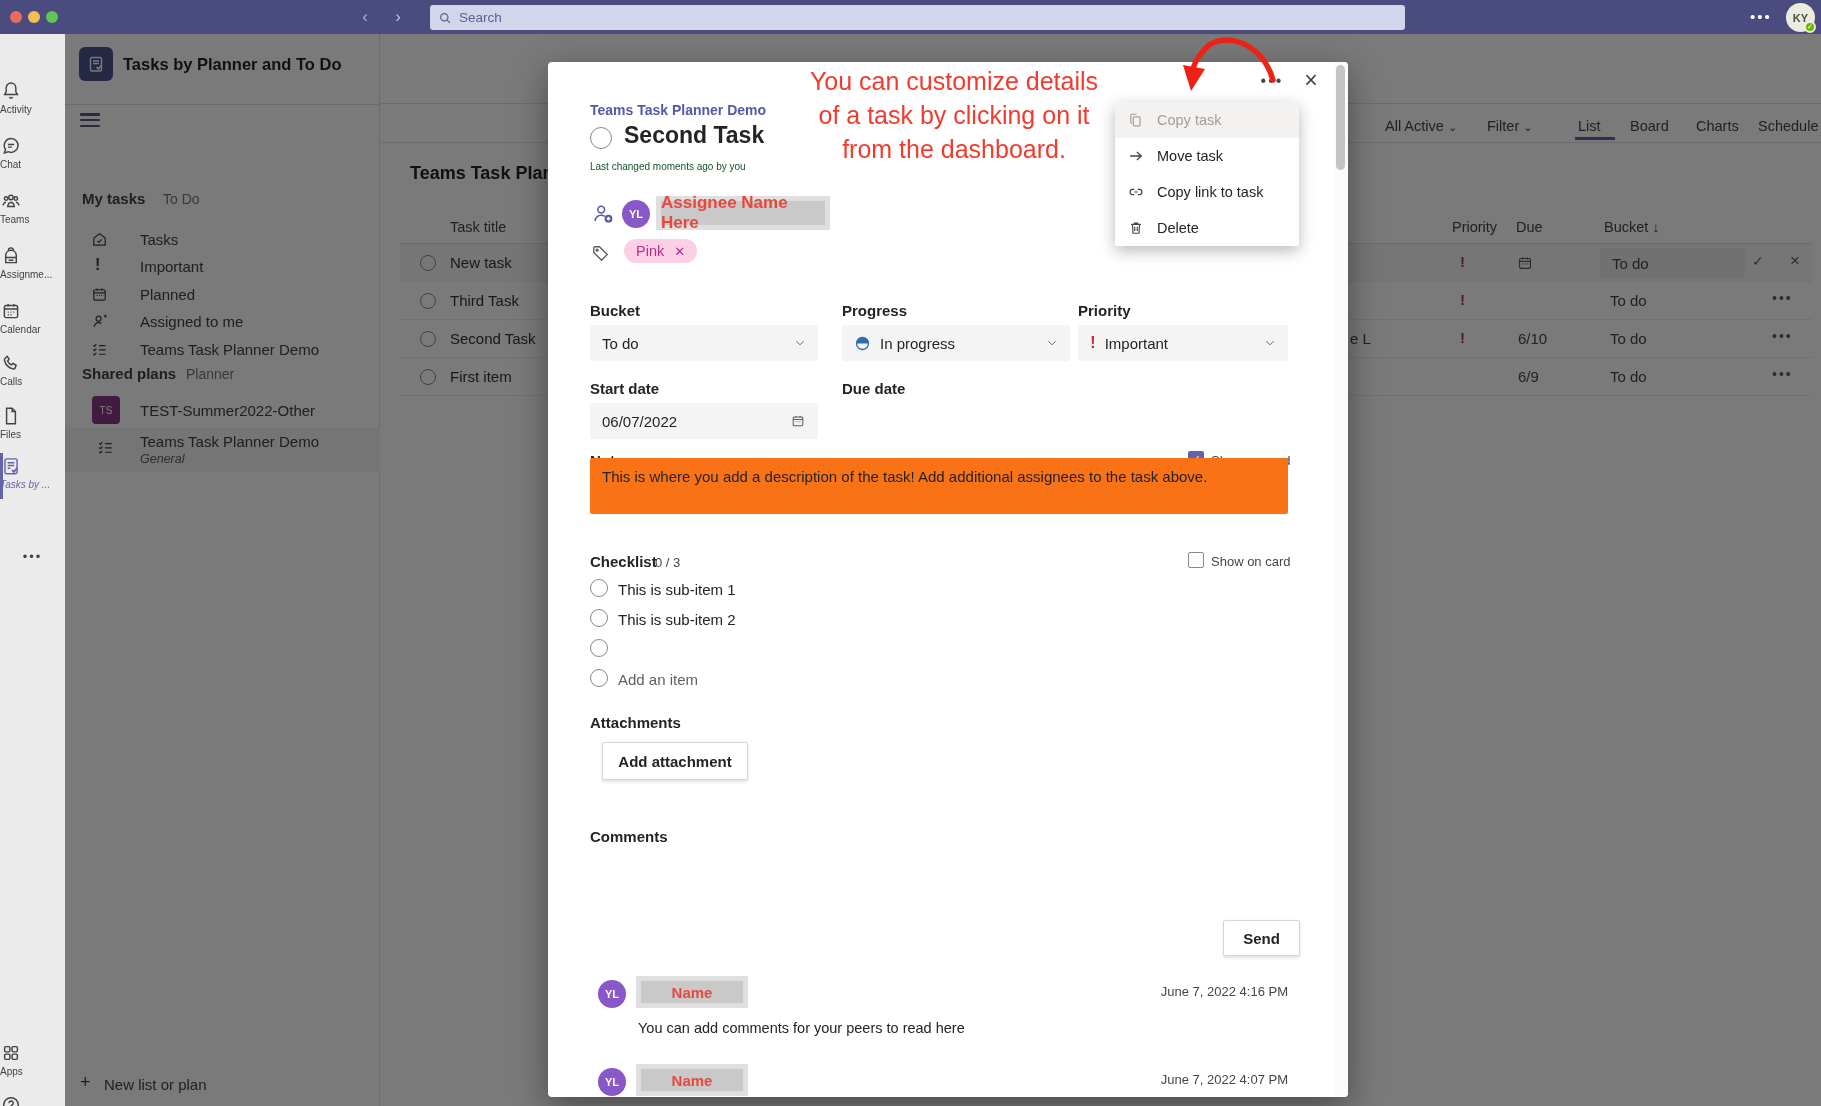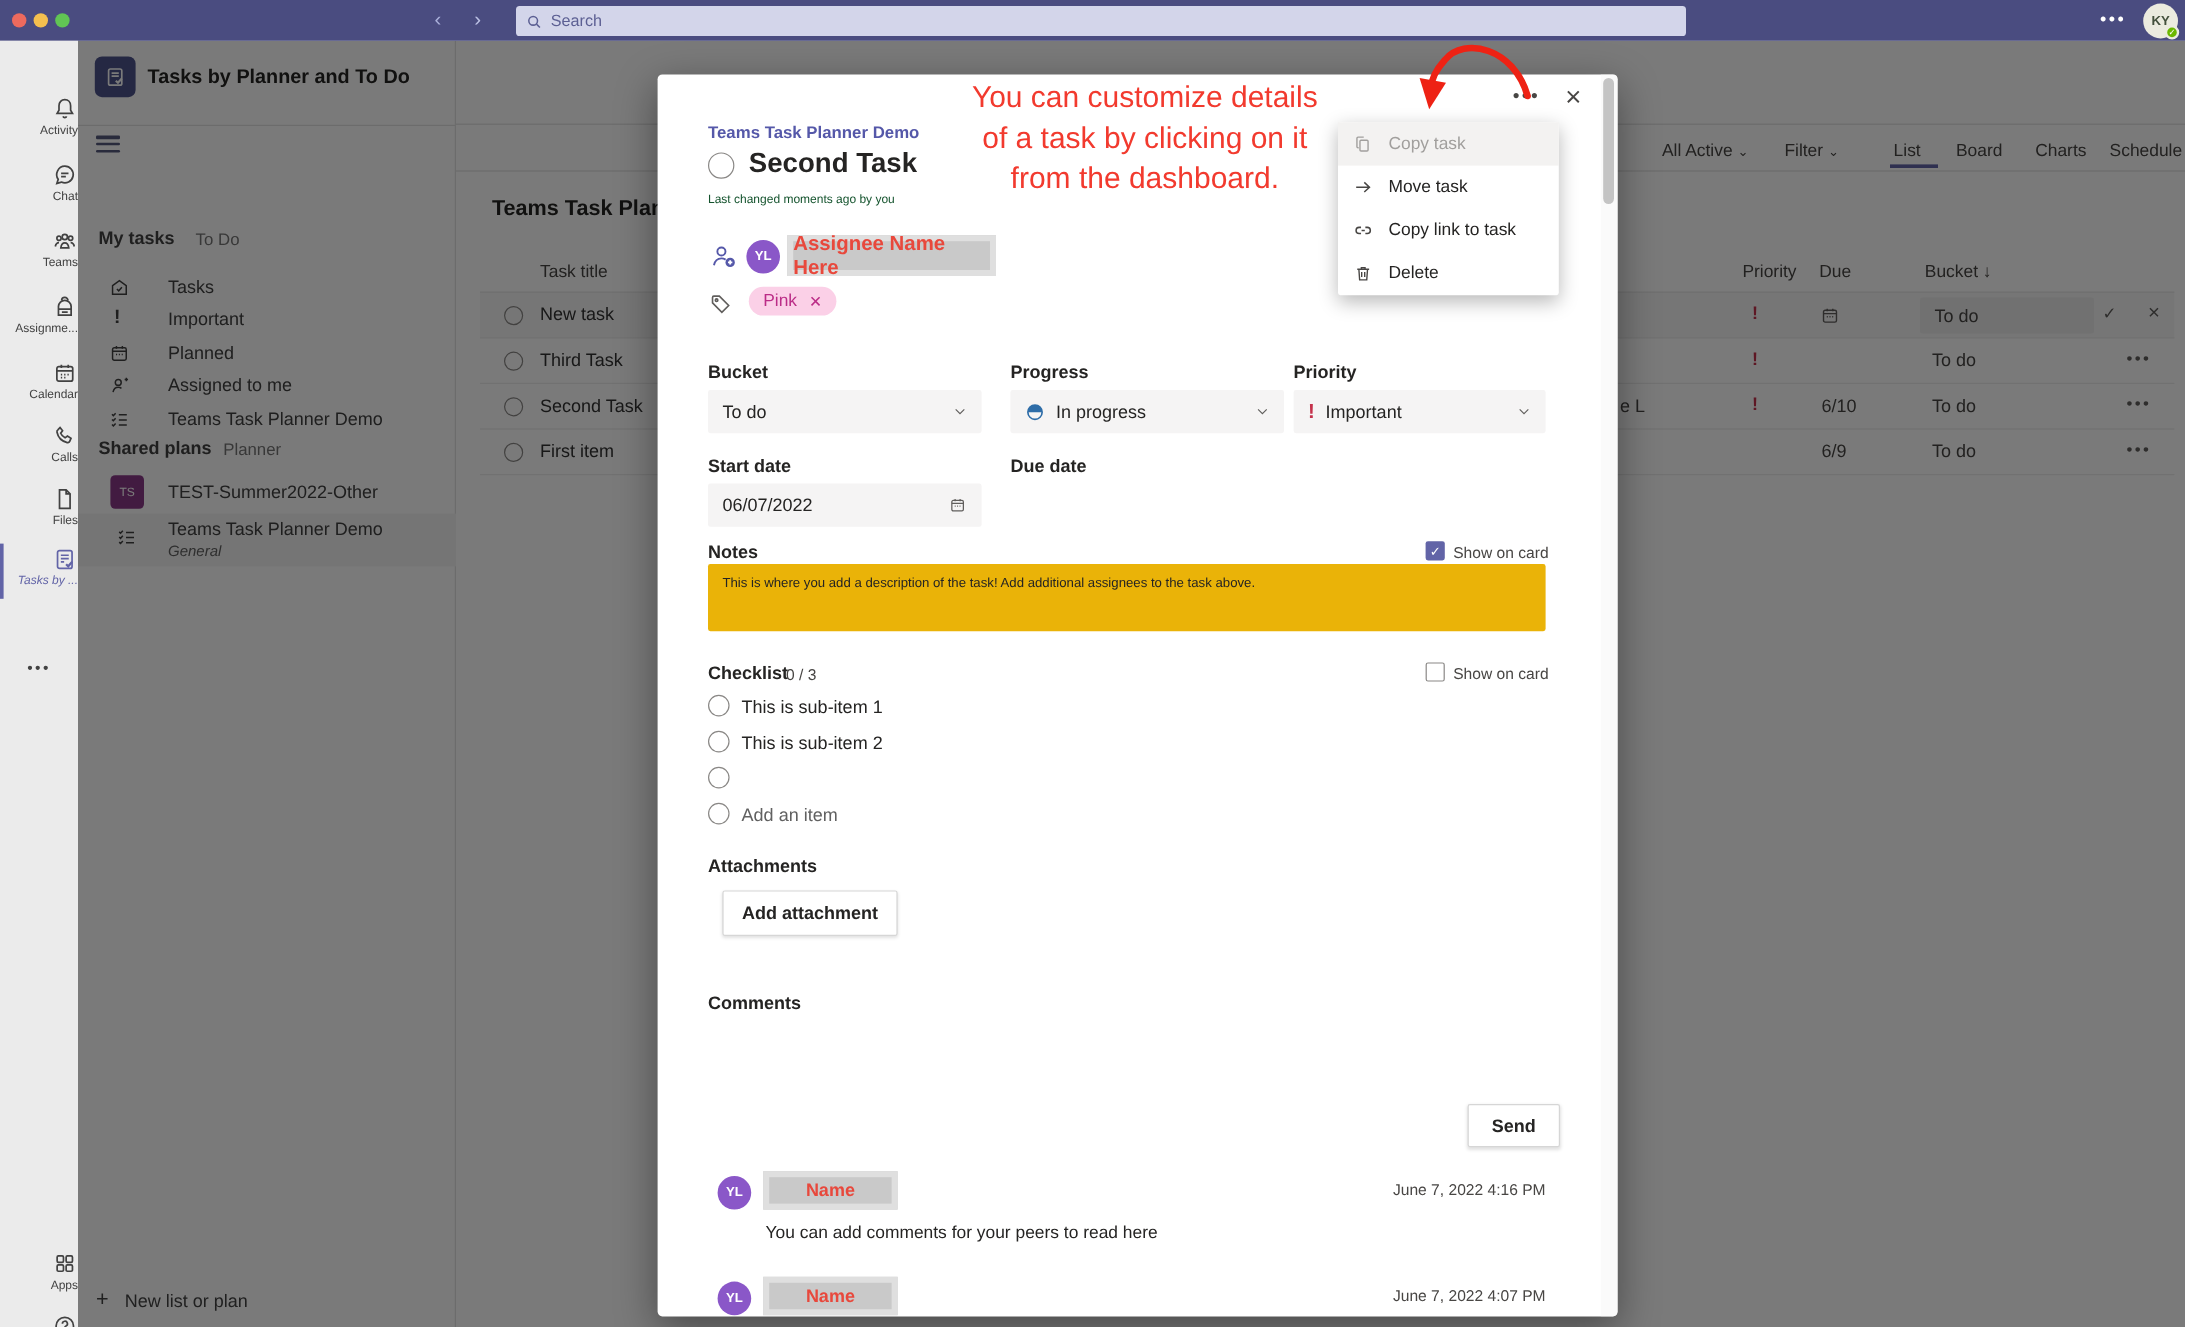--- a/index.html
+++ b/index.html
@@ -14,21 +14,21 @@
   .navchev { top:7px; font-size:17px; color:#aab0da; width:20px; text-align:center; cursor:default; }
   .searchbox { left:430px; top:5px; width:975px; height:25px; background:#d3d5ea; border-radius:3px; display:flex; align-items:center; padding:0 8px; gap:7px; }
   .searchbox input { border:none; outline:none; background:transparent; font-family:"Liberation Sans",sans-serif; font-size:13.5px; color:#4b4e85; width:900px; }
   .searchbox input::placeholder { color:#5c5f93; opacity:1; }
   .tbdots { color:#fff; font-size:15px; letter-spacing:2px; top:8px; left:1750px; }
   .avatar { left:1786px; top:3px; width:29px; height:29px; border-radius:50%; background:#ebebdf; color:#44513d; font-size:11px; font-weight:bold; display:flex; align-items:center; justify-content:center; }
   .avbadge { left:1804px; top:21px; width:12px; height:12px; border-radius:50%; background:#6bb700; border:2px solid #ebebdf; color:#fff; font-size:7px; display:flex; align-items:center; justify-content:center; }
 
   
   .rail { left:0; top:34px; width:65px; height:1072px; background:#ebebeb; z-index:6; }
-  .railitem { left:0; width:65px; display:flex; flex-direction:column; align-items:flex-end; gap:2px; cursor:pointer; }
+  .railitem { left:0; width:65px; display:flex; flex-direction:column; align-items:flex-start; gap:2px; cursor:pointer; }
   .raillbl { font-size:10px; color:#424242; }
   .railitem.active .raillbl { color:#6264a7; font-style:italic; }
   .railbar { left:0; top:419px; width:3px; height:46px; background:#6264a7; }
   .raildots { left:0; top:515px; width:65px; text-align:center; color:#424242; font-size:13px; letter-spacing:2px; }
 
   
   .sidebar { left:65px; top:34px; width:315px; height:1072px; background:#fff; border-right:1px solid #e1e1e1; z-index:1; }
   .apptile { left:79px; top:47px; width:34px; height:34px; border-radius:6px; background:#4e548c; display:flex; align-items:center; justify-content:center; z-index:2; }
   .apptitle { left:123px; top:55px; font-size:16.5px; font-weight:bold; color:#252423; z-index:2; }
   .hline { height:1px; background:#e1e1e1; z-index:2; }
@@ -65,21 +65,21 @@
   .mlink { left:42px; top:40px; font-size:14px; font-weight:bold; color:#5558a9; cursor:pointer; }
   .mtitle { left:76px; top:60px; font-size:23px; font-weight:bold; color:#252423; }
   .mcirc { left:42px; top:65px; width:22px; height:22px; border-radius:50%; border:1.5px solid #8a8886; cursor:pointer; }
   .mchanged { left:42px; top:99px; font-size:10px; color:#14532d; }
   .redact { background:#c9c9c9; border:5px solid #dfdfdf; display:flex; align-items:center; justify-content:center; color:#e8483c; font-weight:bold; }
   .ylav { width:28px; height:28px; border-radius:50%; background:#8a57c8; color:#fff; font-size:11px; font-weight:bold; display:flex; align-items:center; justify-content:center; }
   .pill { left:76px; top:177px; height:24px; border-radius:12px; background:#fbd0e7; color:#bb2d87; font-size:14.5px; display:flex; align-items:center; padding:0 12px; gap:10px; }
   .flabel { font-size:15px; font-weight:bold; color:#252423; }
   .field { background:#f5f4f4; border-radius:2px; height:36px; display:flex; align-items:center; padding:0 12px; gap:9px; font-size:15px; color:#252423; cursor:pointer; }
   .field .grow { flex:1; }
-  .notesbox { left:42px; top:408px; width:698px; height:56px; background:#eab308; border-radius:2px; padding:10px 12px; font-size:11px; color:#252423; }
+  .notesbox { left:42px; top:396px; width:698px; height:56px; background:#f97316; border-radius:2px; padding:10px 12px; font-size:15px; color:#252423; }
   .cb { width:16px; height:16px; border-radius:2px; }
   .cbon { background:#6264a7; color:#fff; font-size:11px; display:flex; align-items:center; justify-content:center; }
   .cboff { border:1.5px solid #8a8886; background:#fff; }
   .soclbl { font-size:13px; color:#484644; }
   .clcirc { width:18px; height:18px; border-radius:50%; border:1.5px solid #8a8886; cursor:pointer; }
   .clitem { font-size:15px; color:#252423; }
   .btn { background:#fff; border:1px solid #d6d6d6; border-radius:2px; box-shadow:0 1.5px 3px rgba(0,0,0,0.12); display:flex; align-items:center; justify-content:center; font-size:15px; font-weight:bold; color:#252423; cursor:pointer;margin-left:12px; }
   .commentbox { left:42px; top:786px; width:698px; height:60px; background:#f5f4f4; border-radius:2px; padding:10px 12px; font-size:15px; color:#605e5c; }
   .ctime { font-size:13px; color:#484644; text-align:right; }
   .ctext { font-size:14.5px; color:#252423; }

